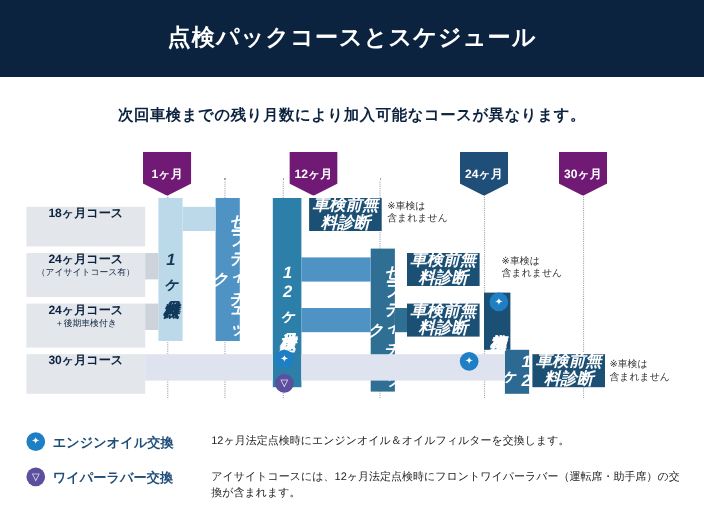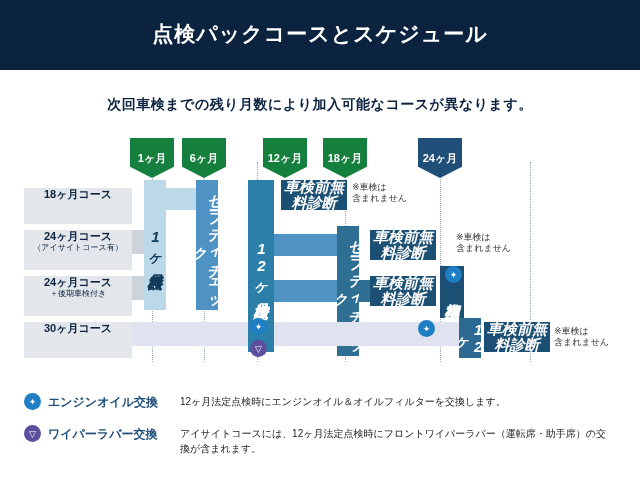--- a/index.html
+++ b/index.html
@@ -10,21 +10,21 @@
   .header{position:absolute;left:0;top:0;width:640px;height:70px;background:#0c2340;}
   .header-title{position:absolute;left:0;top:20px;width:640px;text-align:center;color:#ffffff;font-size:21px;font-weight:bold;letter-spacing:1px;}
 
   
   .subtitle{position:absolute;left:0;top:96px;width:640px;text-align:center;color:#0c2340;font-size:14px;font-weight:bold;letter-spacing:0.5px;}
 
   
   .diagram{position:absolute;left:0;top:130px;width:640px;height:250px;}
 
   
-  .marker{position:absolute;width:44px;height:40px;background:#15803d;color:#fff;font-size:11px;font-weight:bold;
+  .marker{position:absolute;width:44px;height:40px;background:#701a75;color:#fff;font-size:11px;font-weight:bold;
           display:flex;align-items:center;justify-content:center;
           clip-path:polygon(0 0,100% 0,100% 72%,50% 100%,0 72%);}
   .marker.blue{background:#1f4e79;}
 
   
   .guide{position:absolute;width:0;border-left:1px dotted #9aa7b4;}
 
   
   .rowlabel{position:absolute;left:24px;width:108px;background:#e3e6ea;color:#0c2340;
             font-size:11px;font-weight:bold;display:flex;flex-direction:column;
@@ -53,21 +53,21 @@
   .badge.purple{background:#5b4f9e;}
 
   
   .legend{position:absolute;left:24px;top:392px;width:600px;}
   .legend-row{position:relative;min-height:22px;margin-bottom:4px;}
   .legend-badge{position:absolute;left:0;top:1px;width:17px;height:17px;border-radius:50%;
                 background:#1f7fc4;display:flex;align-items:center;justify-content:center;color:#fff;font-size:9px;}
   .legend-badge.purple{background:#5b4f9e;}
   .legend-title{position:absolute;left:24px;top:2px;font-size:12px;font-weight:bold;color:#1f4e79;white-space:nowrap;}
   .legend-text{position:absolute;left:168px;top:3px;font-size:10px;color:#222;line-height:1.45;width:430px;}
-  .legend-text2{left:156px;}
+  .legend-text2{left:168px;}
 </style>
 </head>
 <body>
 
 <div class="page">
 
   <div class="header">
     <div class="header-title">点検パックコースとスケジュール</div>
   </div>
 
@@ -76,24 +76,23 @@
   <div class="diagram">
 
     <div class="guide" style="left:152px;top:32px;height:200px;"></div>
     <div class="guide" style="left:204px;top:32px;height:200px;"></div>
     <div class="guide" style="left:257px;top:32px;height:200px;"></div>
     <div class="guide" style="left:345px;top:32px;height:200px;"></div>
     <div class="guide" style="left:440px;top:32px;height:200px;"></div>
     <div class="guide" style="left:530px;top:32px;height:200px;"></div>
 
     <div class="marker" style="left:130px;top:8px;">1ヶ月</div>
-    <div class="marker" style="left:182px;top:8px;">6ヶ月</div>
     <div class="marker" style="left:235px;top:8px;margin-left:28px;">12ヶ月</div>
-    <div class="marker" style="left:323px;top:8px;">18ヶ月</div>
     <div class="marker blue" style="left:418px;top:8px;">24ヶ月</div>
+    <div class="marker" style="left:508px;top:8px;">30ヶ月</div>
 
     <div class="rowlabel" style="top:58px;height:36px;">
       <span>18ヶ月コース</span>
     </div>
     <div class="rowlabel" style="top:100px;height:40px;">
       <span>24ヶ月コース</span>
       <span class="sub">（アイサイトコース有）</span>
     </div>
     <div class="rowlabel" style="top:146px;height:40px;">
       <span>24ヶ月コース</span>

